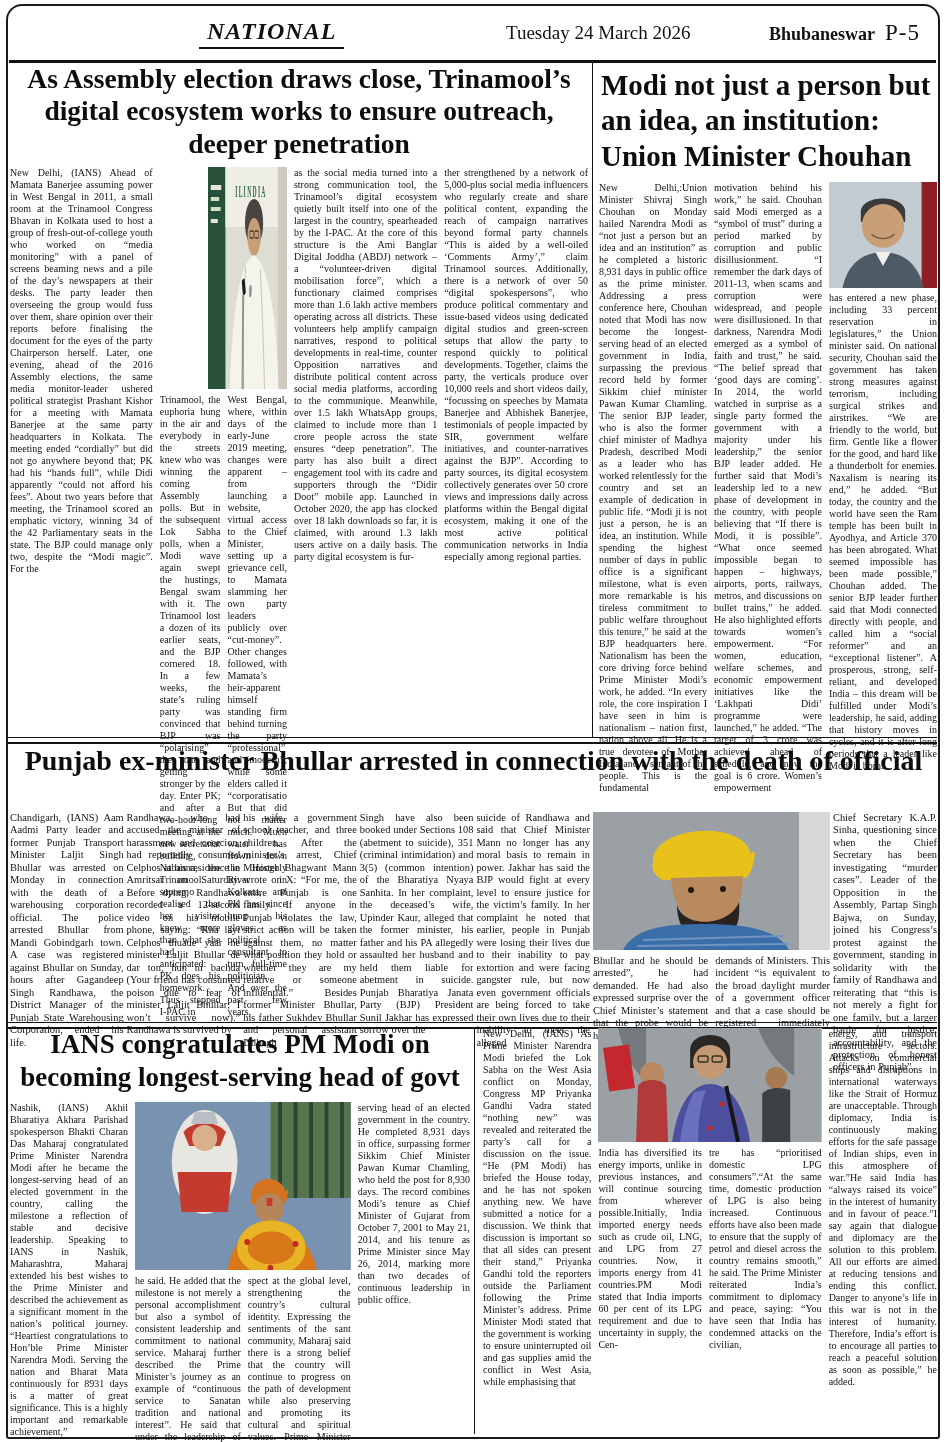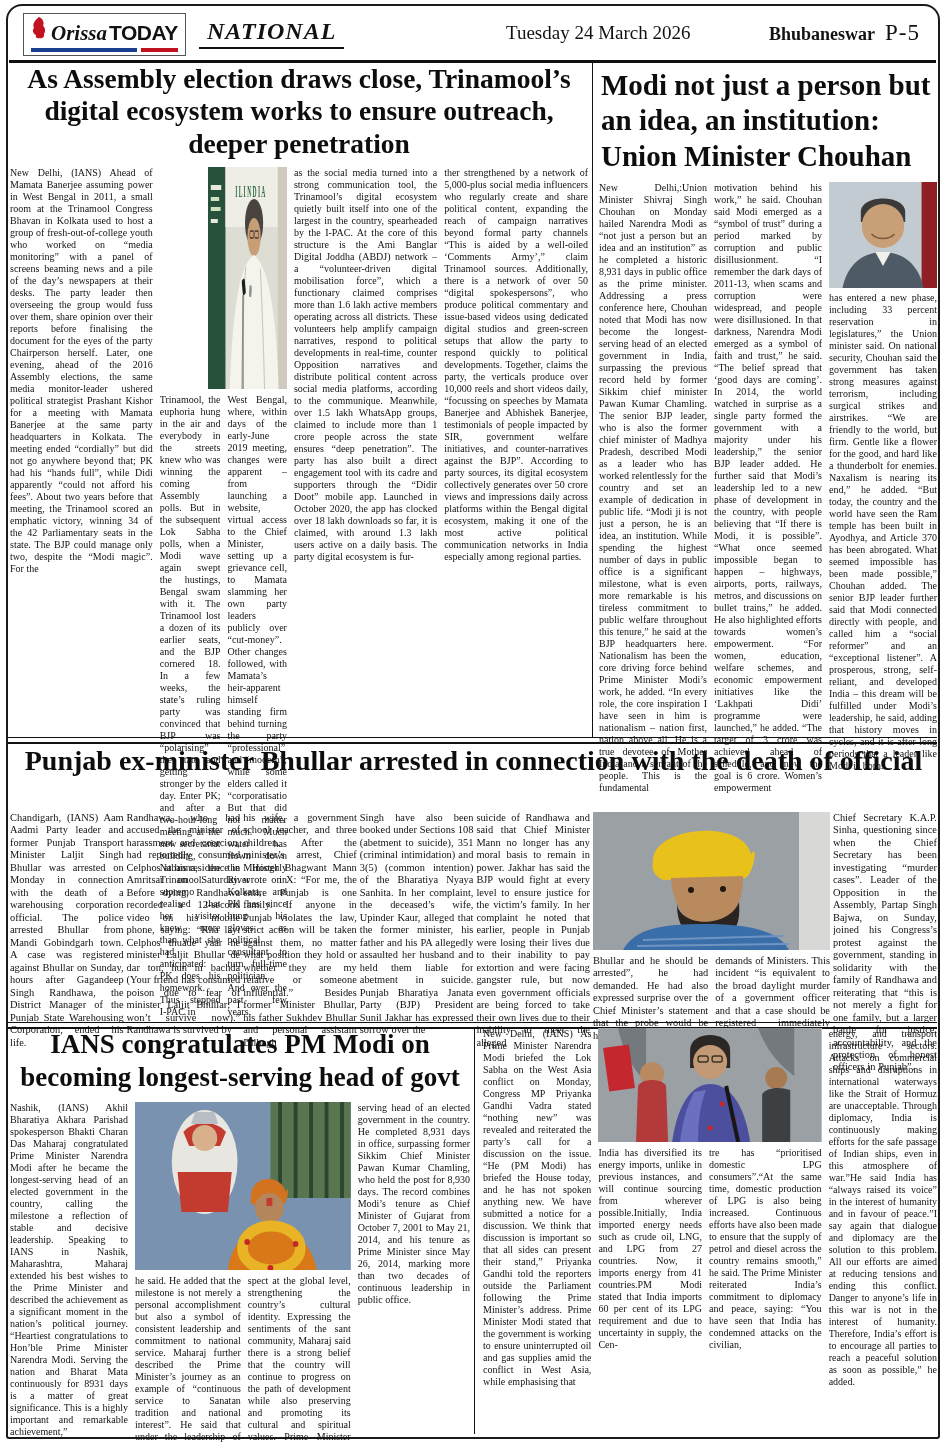--- a/index.html
+++ b/index.html
@@ -64,30 +64,20 @@
   .pr-mid{flex:2.06;display:flex;flex-direction:column;}
   .pr-mid .photo{height:114px;margin-bottom:5px;}
   .pr-mid-cols{display:flex;gap:7px;flex:1;}
 </style>
 </head>
 <body>
 
 <div class="frame"></div>
 
 <div class="header">
-  <div class="brand">
-    <div class="brand-row">
-      <svg class="splash" viewBox="0 0 16 24">
-        <path d="M8 1 C4 4 1 8 3 12 C1 14 2 18 5 19 C4 21 6 23 8 22 C11 23 14 21 13 18 C15 15 14 11 12 10 C14 6 11 2 8 1 Z" fill="#c1121f"></path>
-      </svg>
-      <span class="brand-orissa">Orissa</span>
-      <span class="brand-today">TODAY</span>
-    </div>
-    <div class="brand-bar"></div>
-  </div>
   <div class="section-title">NATIONAL</div>
   <div class="date">Tuesday 24 March 2026</div>
   <div class="citywrap">
     <span class="city">Bhubaneswar</span>
     <span class="pageno">P-5</span>
   </div>
 </div>
 
 <div class="top-band">
 

